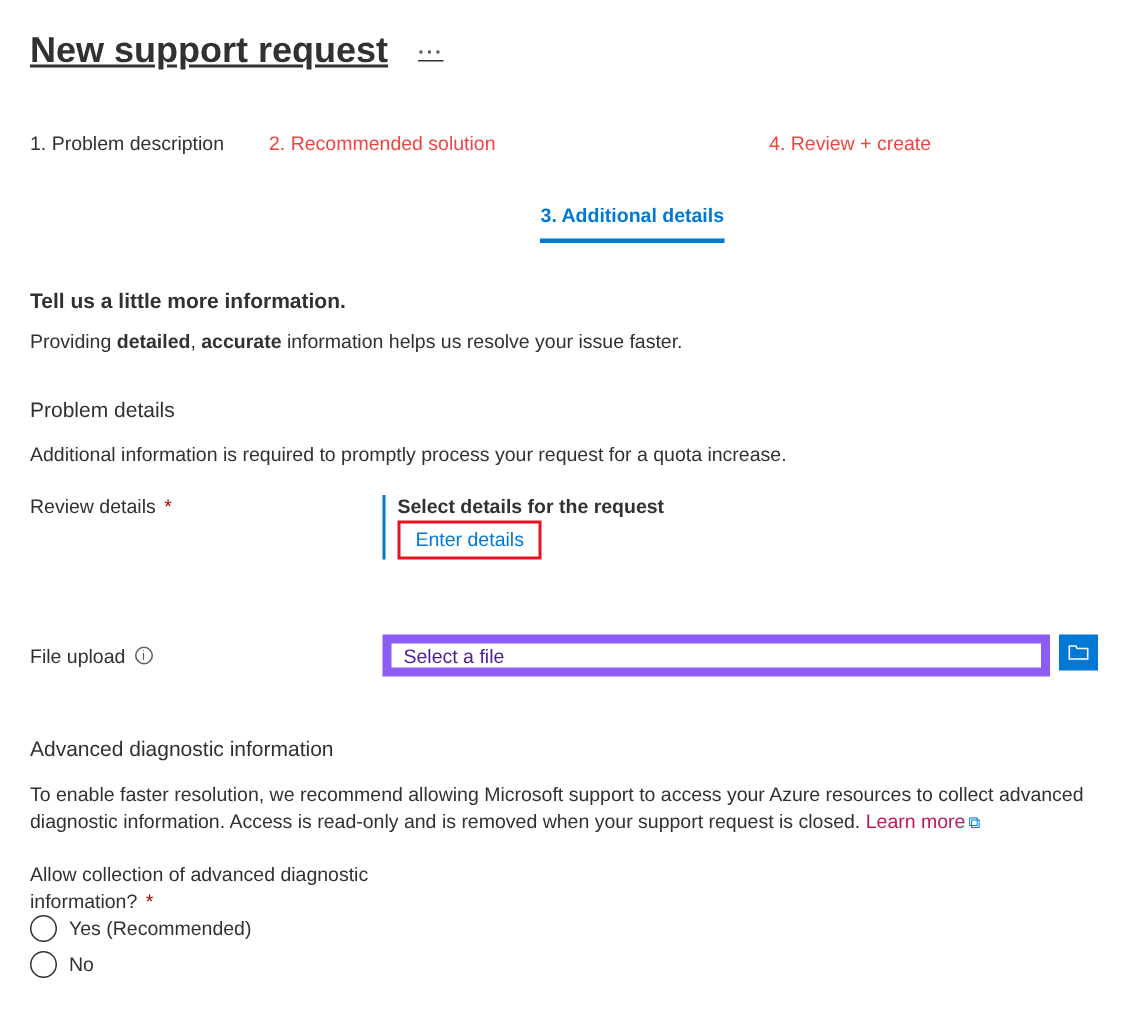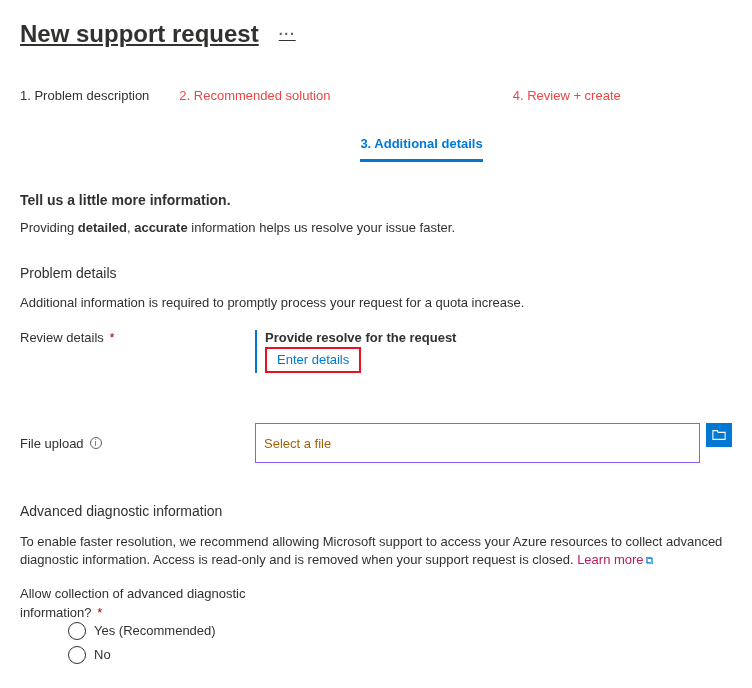--- a/index.html
+++ b/index.html
@@ -84,33 +84,33 @@
       margin-bottom: 40px;
     }
     .file-row .field-label { display: flex; align-items: center; gap: 6px; }
     .info-icon {
       width: 12px; height: 12px; border: 1px solid #605e5c; border-radius: 50%;
       display: inline-flex; align-items: center; justify-content: center;
       font-size: 9px; color: #605e5c;
     }
     .file-input-group { flex: 1; display: flex; gap: 6px; }
     .file-select {
-      flex: 1; height: 40px; border: 1px solid #8b5cf6; padding: 2px 8px;
-      font-size: 13px; color: #a16207; display: flex; align-items: center;
+      flex: 1; height: 28px; border: 6px solid #8b5cf6; padding: 2px 8px;
+      font-size: 13px; color: #4c1d95; display: flex; align-items: center;
       cursor: pointer;
     }
     .file-btn {
       width: 26px; height: 24px; background: #0078d4; display:flex;
       align-items:center; justify-content:center; cursor:pointer;
     }
     .file-btn svg { width:14px; height:14px; }
     .adv-desc { margin-bottom: 16px; line-height: 1.4; }
     .learn-more { color:#be185d; text-decoration:none; cursor:pointer; }
     .ext-icon { font-size: 11px; margin-left: 2px; color:#0078d4; }
-    .radio-row { display:flex; align-items:center; gap:8px; margin-bottom:6px; cursor:pointer;margin-left:48px; }
+    .radio-row { display:flex; align-items:center; gap:8px; margin-bottom:6px; cursor:pointer; }
     .radio-circle {
       width:18px; height:18px; border:1px solid #323130; border-radius:50%;
     }
     .adv-field { display:flex; align-items:flex-start; margin-bottom:40px;flex-direction:column; }
     .adv-field-label { width:235px; line-height:1.4; }
     .divider { border-top:1px solid #edebe9; margin: 0 -20px; }
     .footer-buttons {
       display:flex; gap:10px; padding: 14px 0 14px 20px;
     }
     .btn {
@@ -140,21 +140,21 @@
 
 <h3 class="section-heading">Problem details</h3>
 <p class="section-desc">Additional information is required to promptly process your request for a quota increase.</p>
 
 <div class="field-row">
   <div class="field-label">
     <span>Review details</span><span class="req"> *</span>
   </div>
   <div class="field-value">
     <div class="provide-block">
-      <div class="provide-title">Provide resolve for the request</div>
+      <div class="provide-title">Select details for the request</div>
       <div class="enter-details-box">
         <a>Enter details</a>
       </div>
     </div>
   </div>
 </div>
 
 <div class="file-row">
   <div class="field-label">
     <span>File upload</span>

